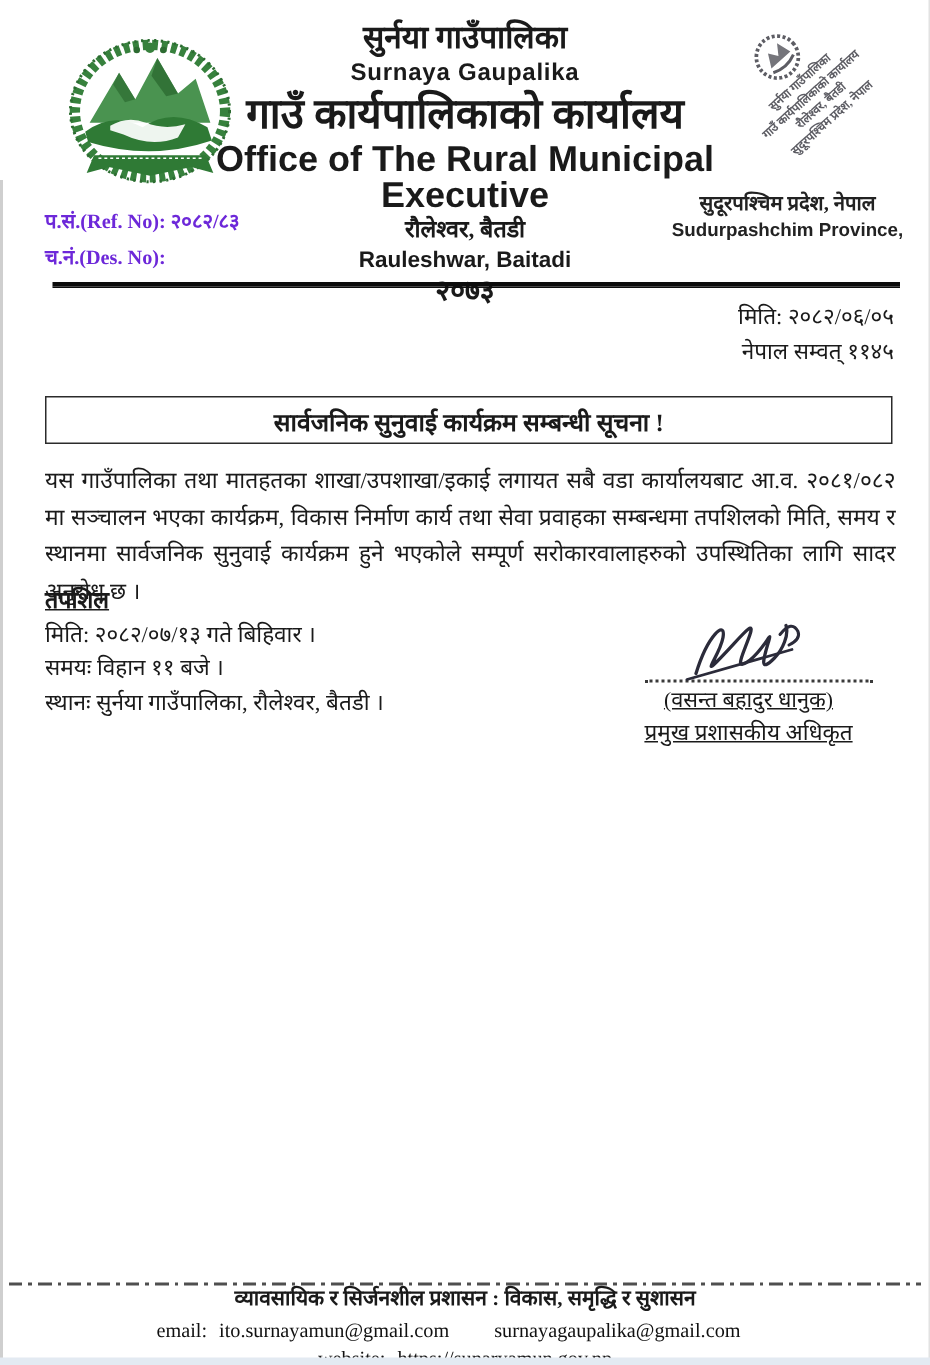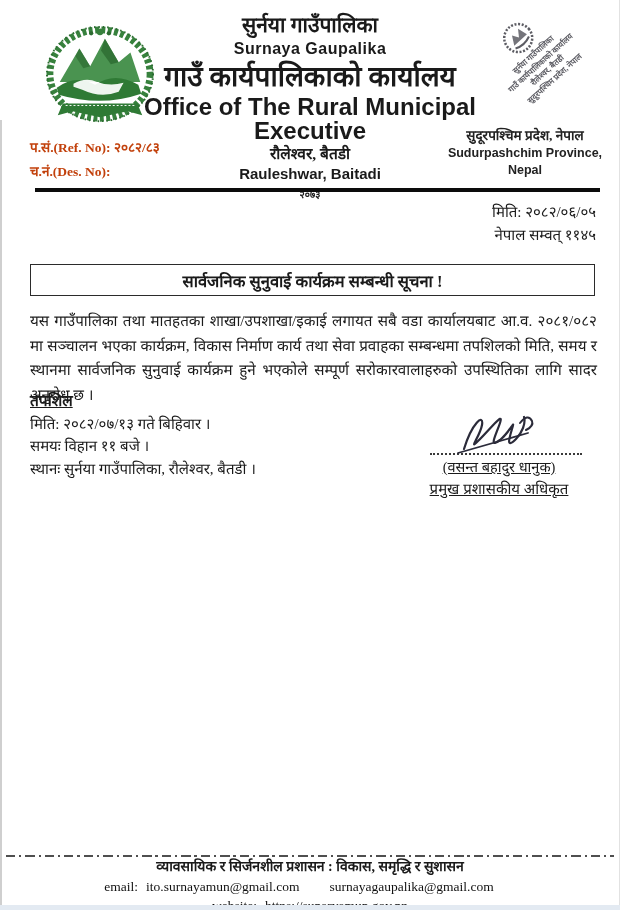--- a/index.html
+++ b/index.html
@@ -15,23 +15,23 @@
 
   
   .emblem { position:absolute; left:46px; top:24px; width:108px; height:104px; }
   .h-center { position:absolute; left:110px; right:110px; top:12px; text-align:center; }
   .np-muni   { font-size:21px; font-weight:bold; line-height:26px; }
   .en-muni   { font-family:"Liberation Sans", sans-serif; font-size:16px; font-weight:bold; line-height:21px; letter-spacing:0.5px; }
   .np-office { font-size:28px; font-weight:bold; line-height:36px; }
   .en-office { font-family:"Liberation Sans", sans-serif; font-size:24px; font-weight:bold; line-height:24px; }
   .np-place  { font-size:15.5px; font-weight:bold; line-height:21px; }
   .en-place  { font-family:"Liberation Sans", sans-serif; font-size:15px; font-weight:bold; line-height:20px; }
-  .estd      { font-size:10px; font-weight:bold; line-height:21px; }
+  .estd      { font-size:19px; font-weight:bold; line-height:21px; }
 
-  .ref-block { position:absolute; left:30px; top:136px; font-size:13.5px; line-height:24px; font-weight:bold; color:#c2410c; }
+  .ref-block { position:absolute; left:30px; top:136px; font-size:13.5px; line-height:24px; font-weight:bold; color:#6d28d9; }
   .province-block { position:absolute; right:10px; top:126px; width:170px; text-align:center; font-weight:bold; color:#222; }
   .province-block .np { font-size:13.5px; line-height:19px; }
   .province-block .en { font-family:"Liberation Sans", sans-serif; font-size:12.5px; line-height:17px; }
 
   
   .stamp { position:absolute; right:14px; top:10px; width:118px; height:120px; transform:rotate(-42deg); transform-origin:50% 50%; opacity:0.88; }
   .stamp-inner { text-align:center; color:#4b4b53; }
   .stamp-circle { display:block; margin:0 auto 1px auto; }
   .stamp-line { font-size:8px; font-weight:bold; line-height:10.5px; white-space:nowrap; color:#47474f; }
 
@@ -104,21 +104,20 @@
   </div>
 
   <div class="ref-block">
     <div>प.सं.(Ref. No): २०८२/८३</div>
     <div>च.नं.(Des. No):</div>
   </div>
 
   <div class="province-block">
     <div class="np">सुदूरपश्चिम प्रदेश, नेपाल</div>
     <div class="en">Sudurpashchim Province,</div>
-    <div class="en">Nepal</div>
   </div>
 
   <div class="stamp">
     <div class="stamp-inner">
       <svg class="stamp-circle" width="34" height="34" viewBox="0 0 34 34">
         <circle cx="17" cy="17" r="14" fill="none" stroke="#47474f" stroke-width="2.5" stroke-dasharray="2 1.6"></circle>
         <path d="M9 20 L14 11 L18 17 L23 10 L26 20 Z" fill="#47474f" opacity="0.85"></path>
         <path d="M8 23 Q17 27 26 23" stroke="#47474f" stroke-width="2" fill="none"></path>
       </svg>
       <div class="stamp-line">सुर्नया गाउँपालिका</div>

